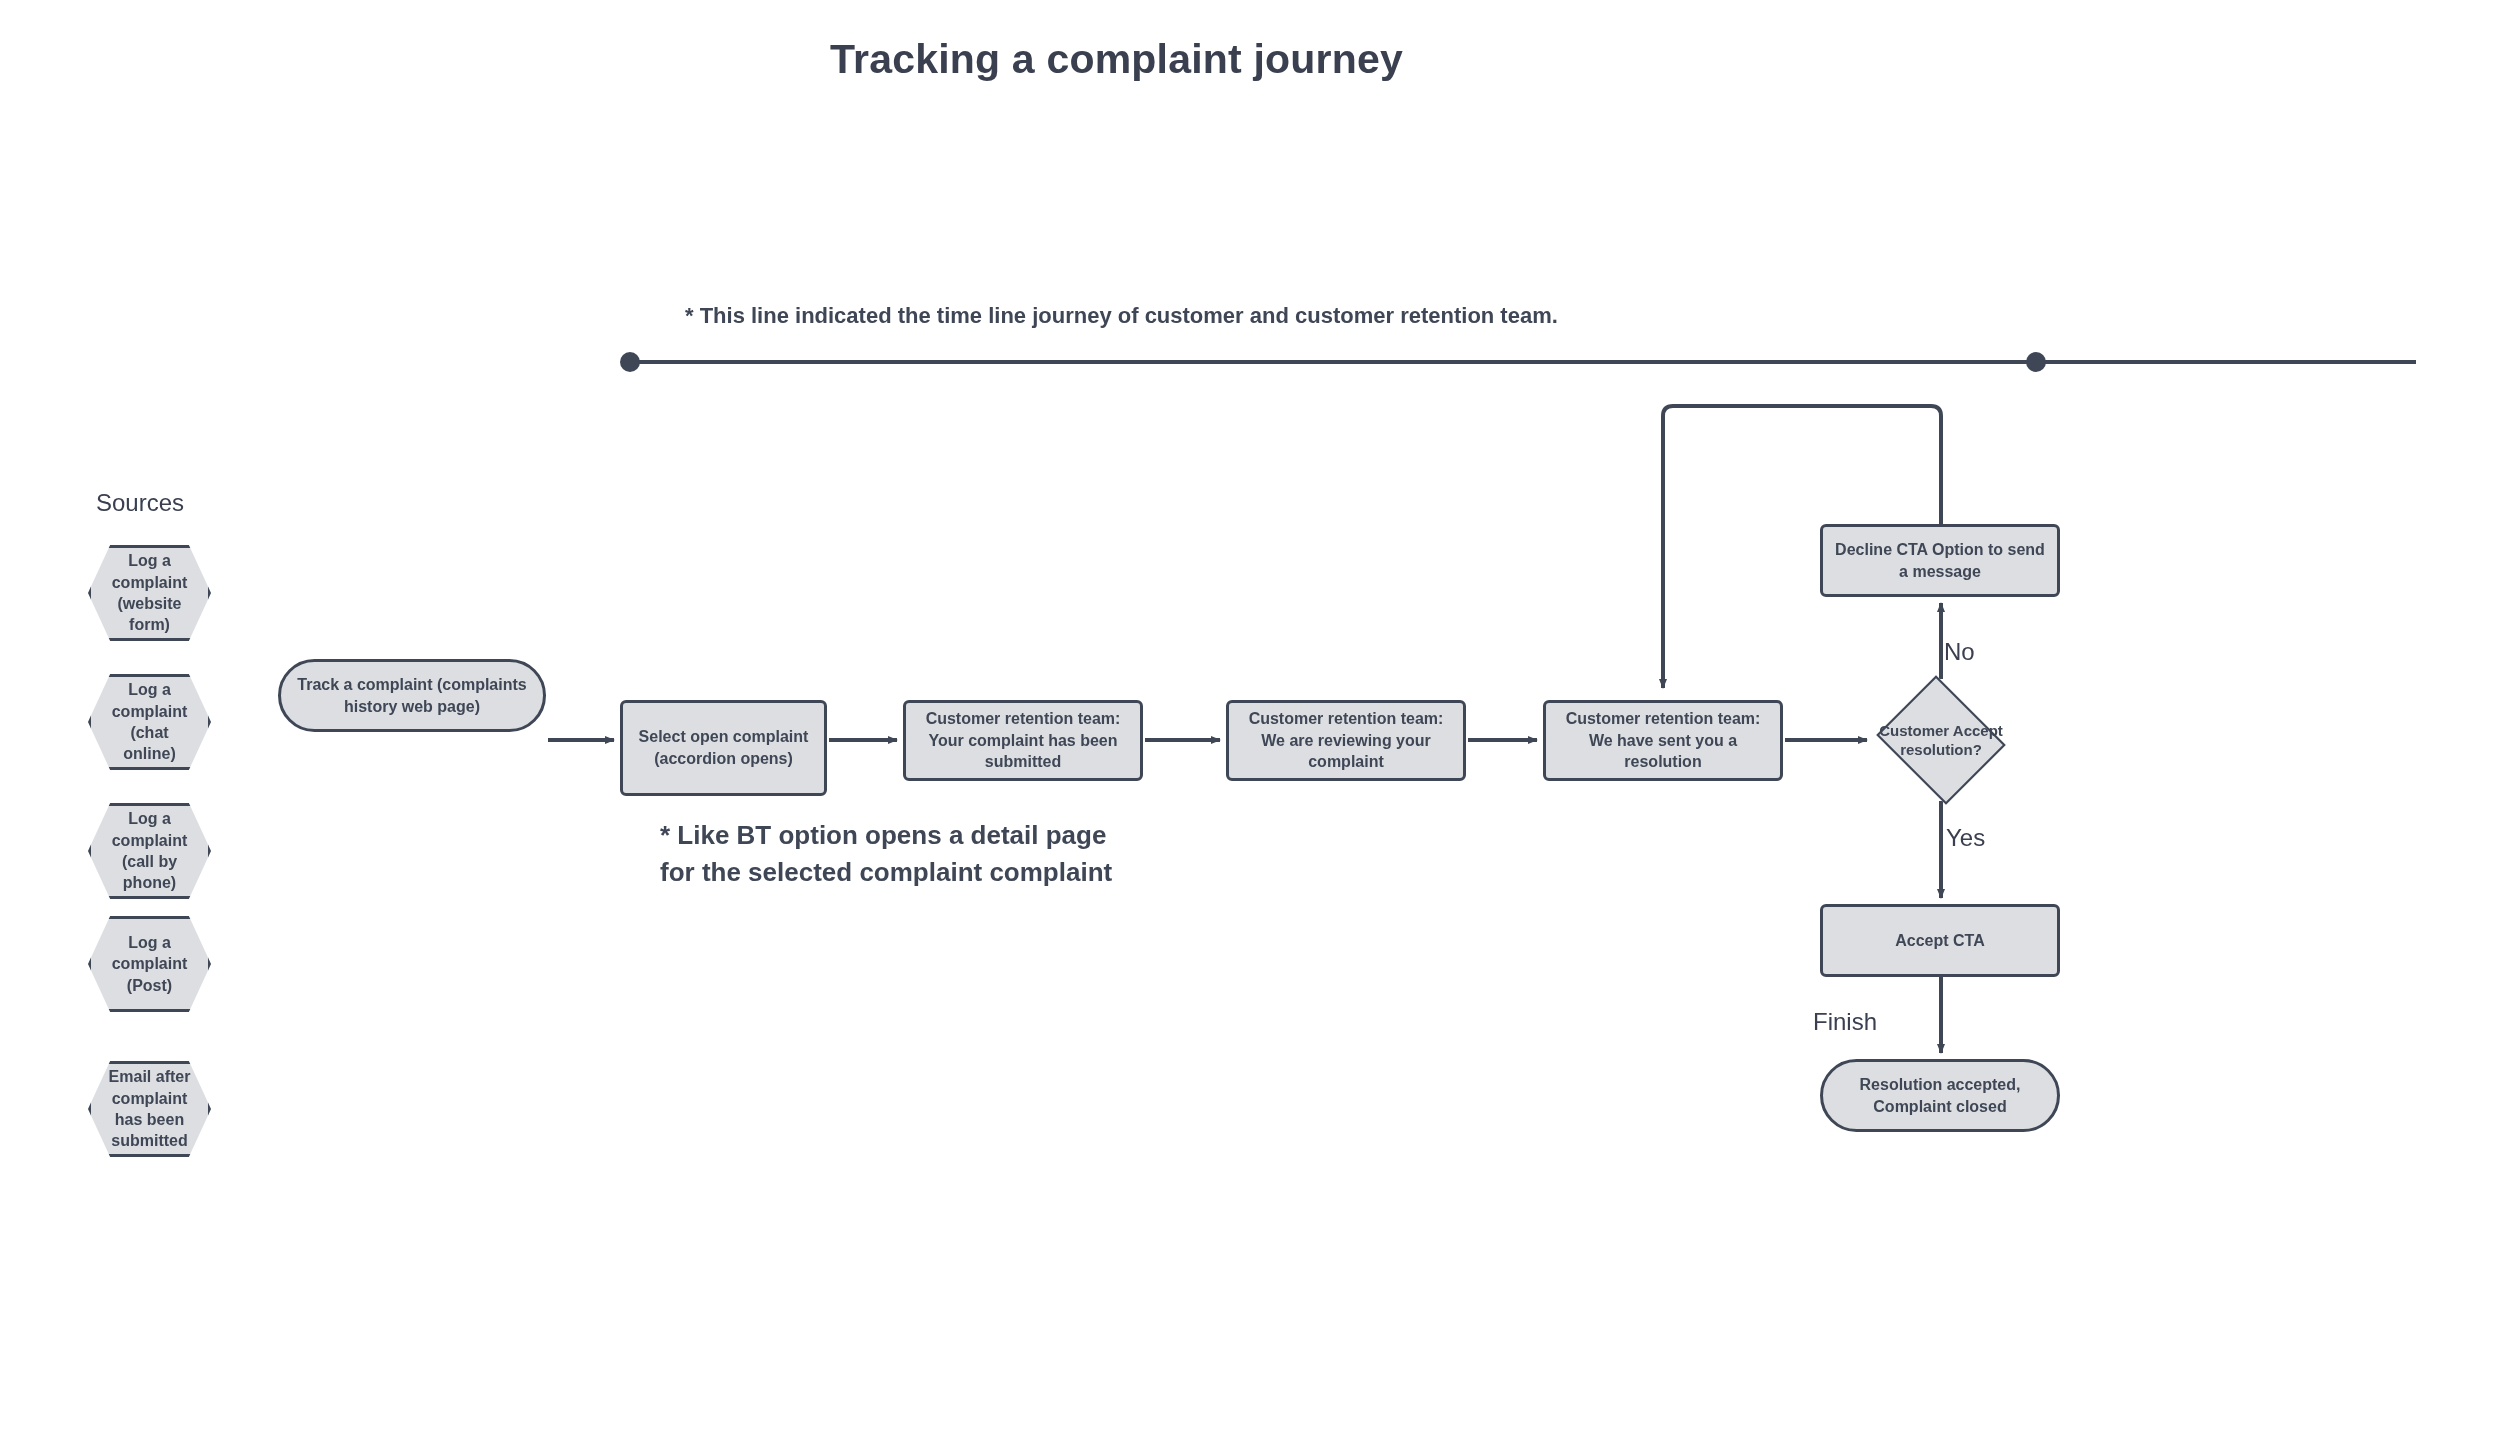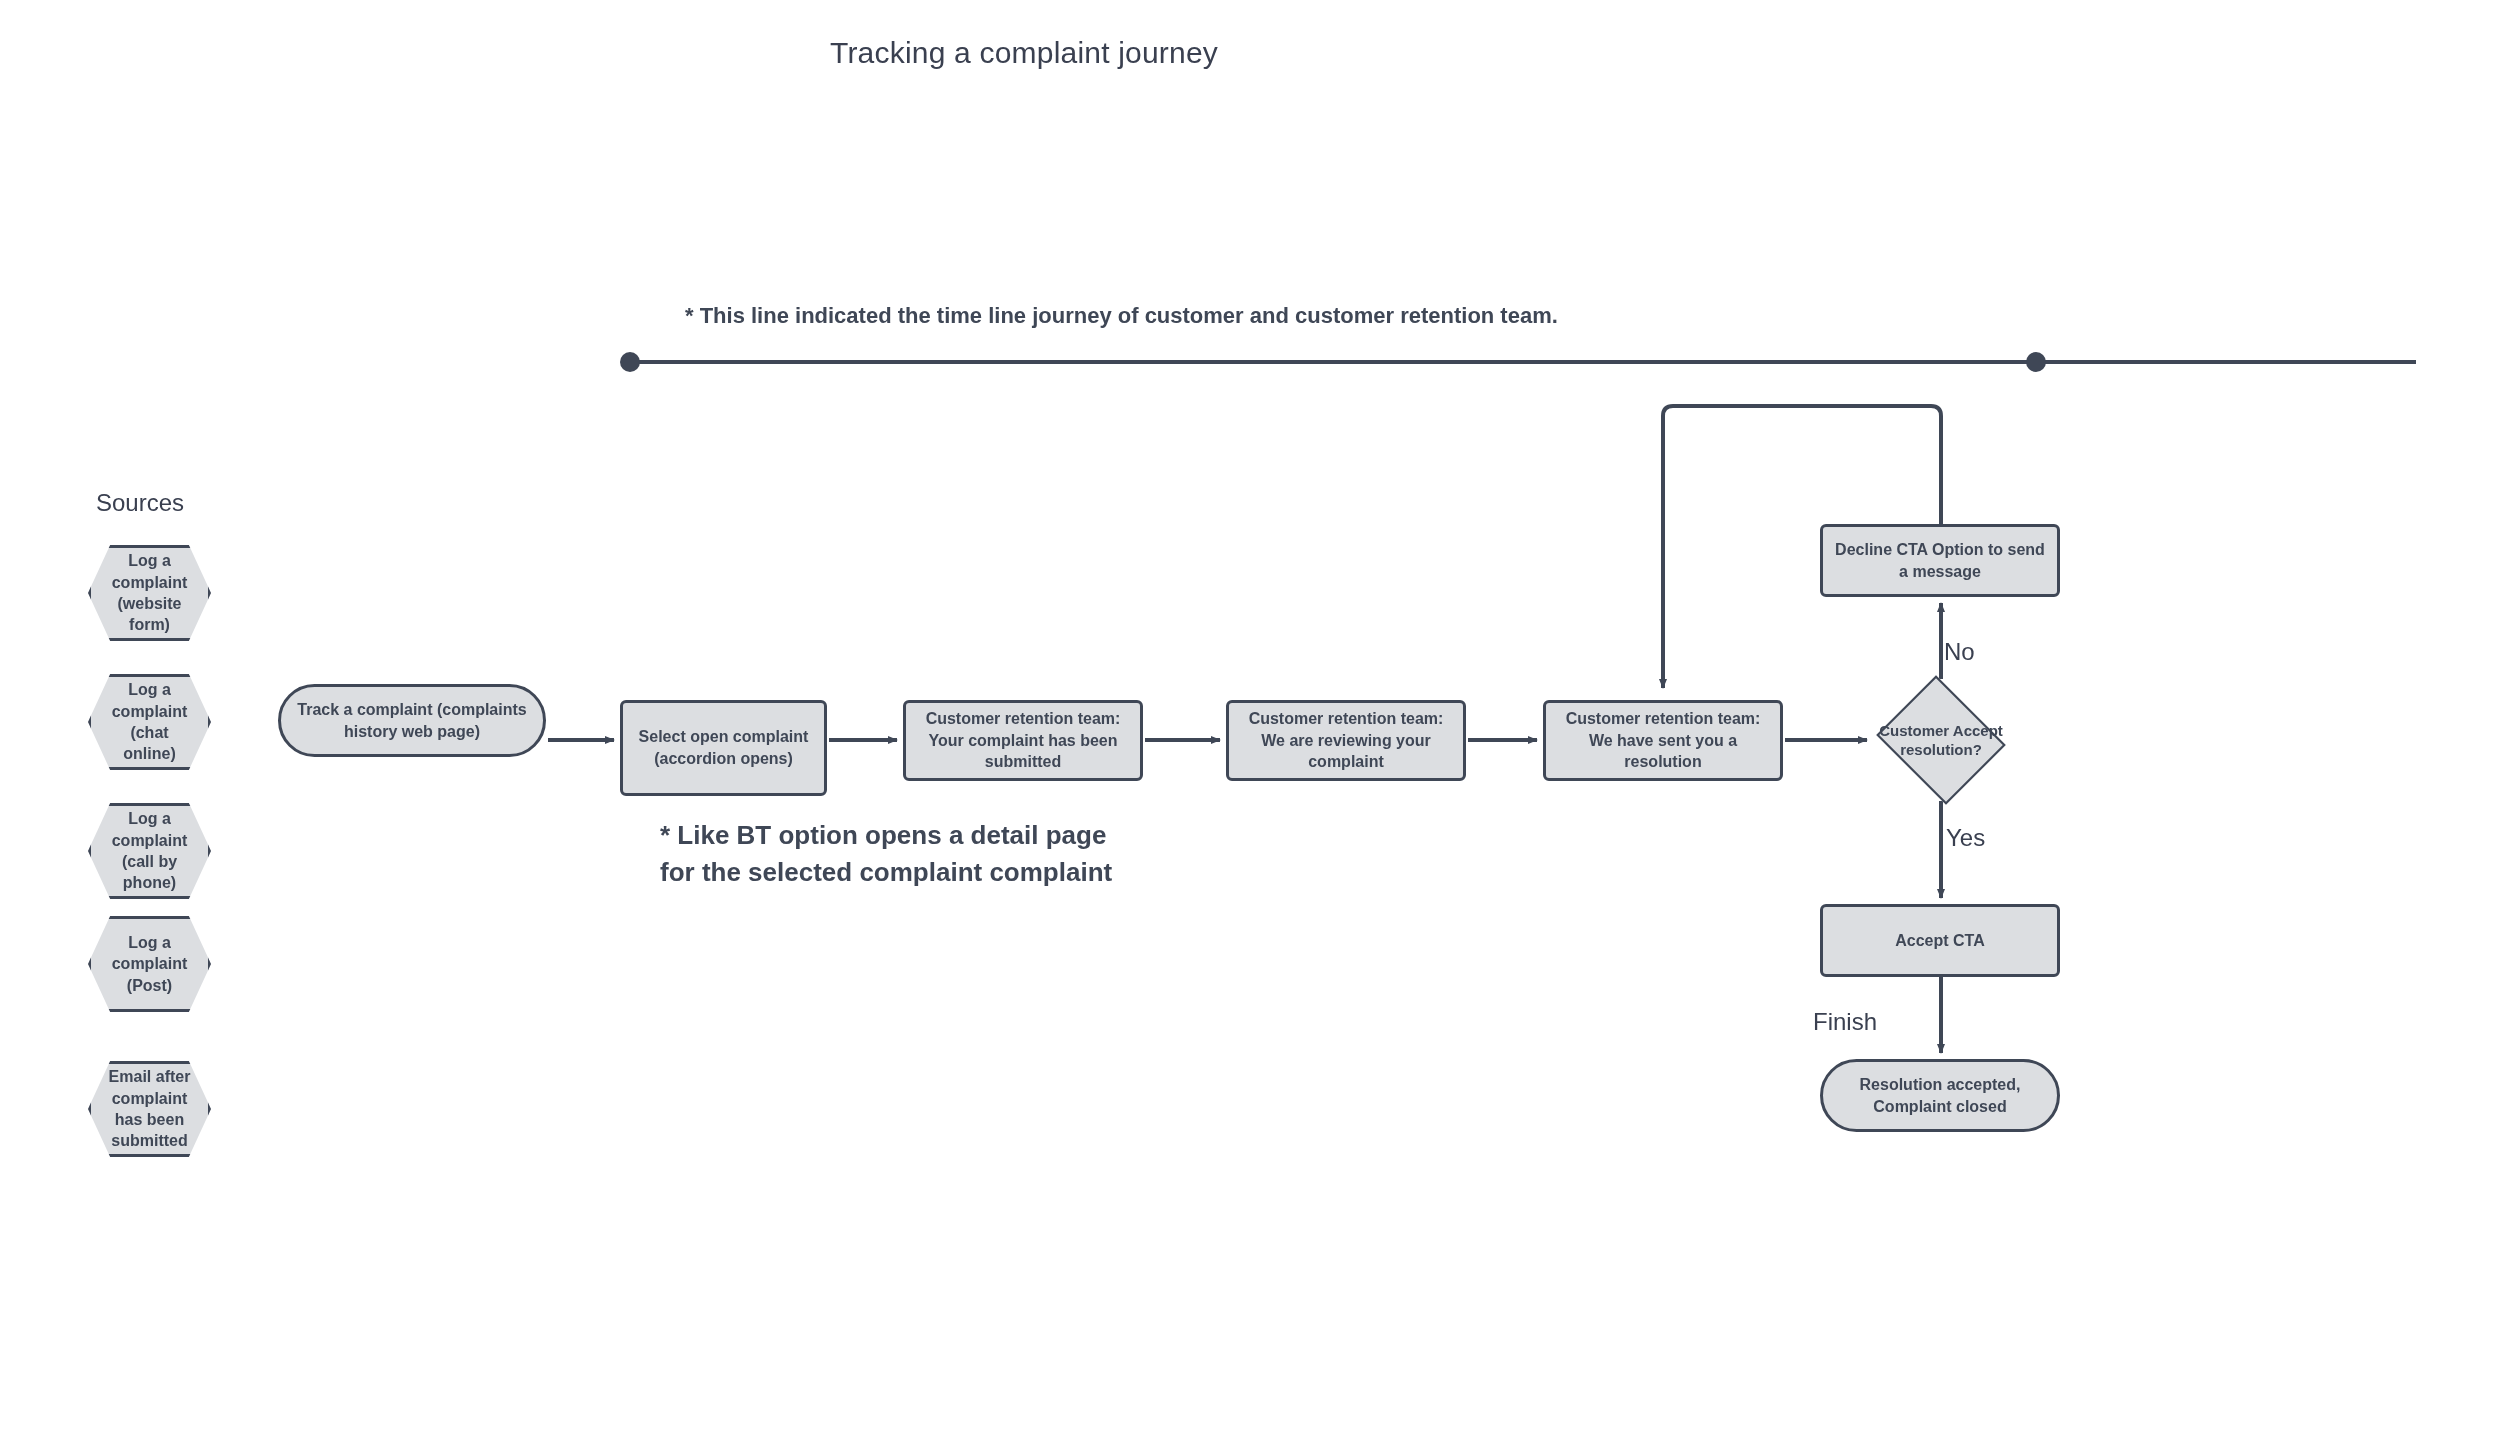--- a/index.html
+++ b/index.html
@@ -15,22 +15,22 @@
     width: 2500px;
     height: 1431px;
     background: #ffffff;
   }
 
   
   .title {
     position: absolute;
     left: 830px;
     top: 36px;
-    font-size: 30px;
-    font-weight: 400;
+    font-size: 41px;
+    font-weight: 700;
     color: #3a4050;
     letter-spacing: 0.2px;
     white-space: nowrap;
   }
 
   
   .timeline-note {
     position: absolute;
     left: 685px;
     top: 303px;
@@ -105,21 +105,21 @@
     text-align: center;
     color: #3f4756;
     font-weight: 700;
     line-height: 1.35;
   }
   .pill { border-radius: 999px; }
   .rect { border-radius: 6px; }
 
   
   .n-start {
-    left: 278px; top: 684px;
+    left: 278px; top: 659px;
     width: 268px; height: 73px;
     font-size: 16px;
     padding: 0 14px;
   }
   
   .n-p1 { left: 620px;  top: 700px; width: 207px; height: 96px; font-size: 16px; padding: 0 10px; }
   .n-p2 { left: 903px;  top: 700px; width: 240px; height: 81px; font-size: 16px; padding: 0 10px; }
   .n-p3 { left: 1226px; top: 700px; width: 240px; height: 81px; font-size: 16px; padding: 0 10px; }
   .n-p4 { left: 1543px; top: 700px; width: 240px; height: 81px; font-size: 16px; padding: 0 10px; }
 

